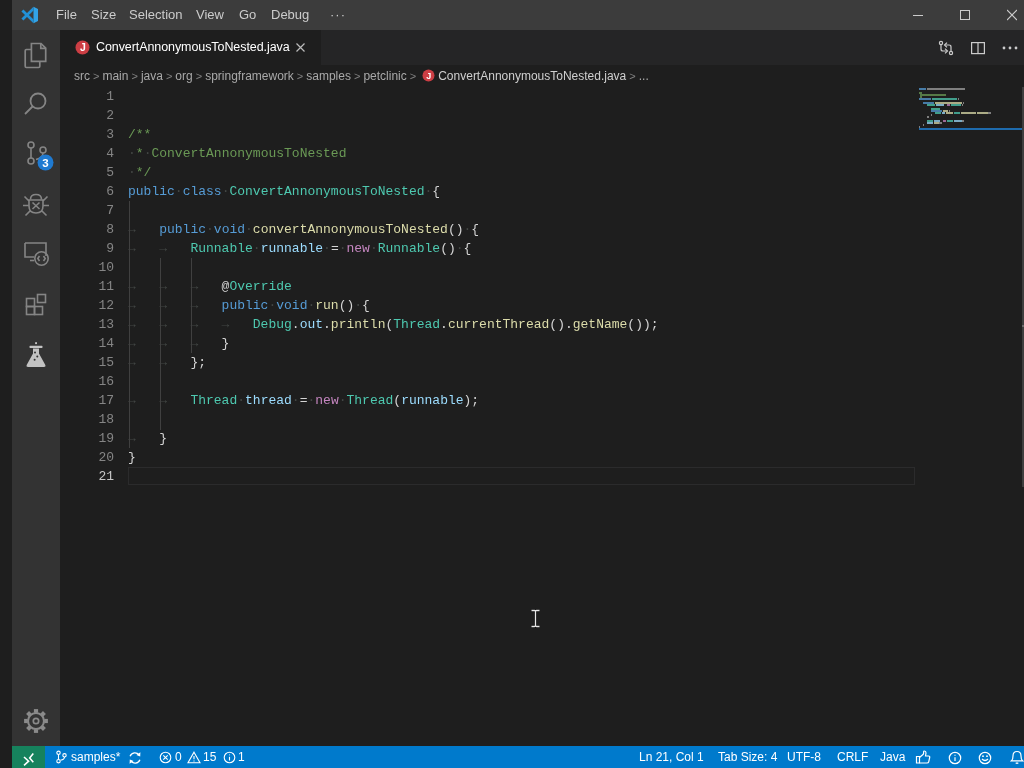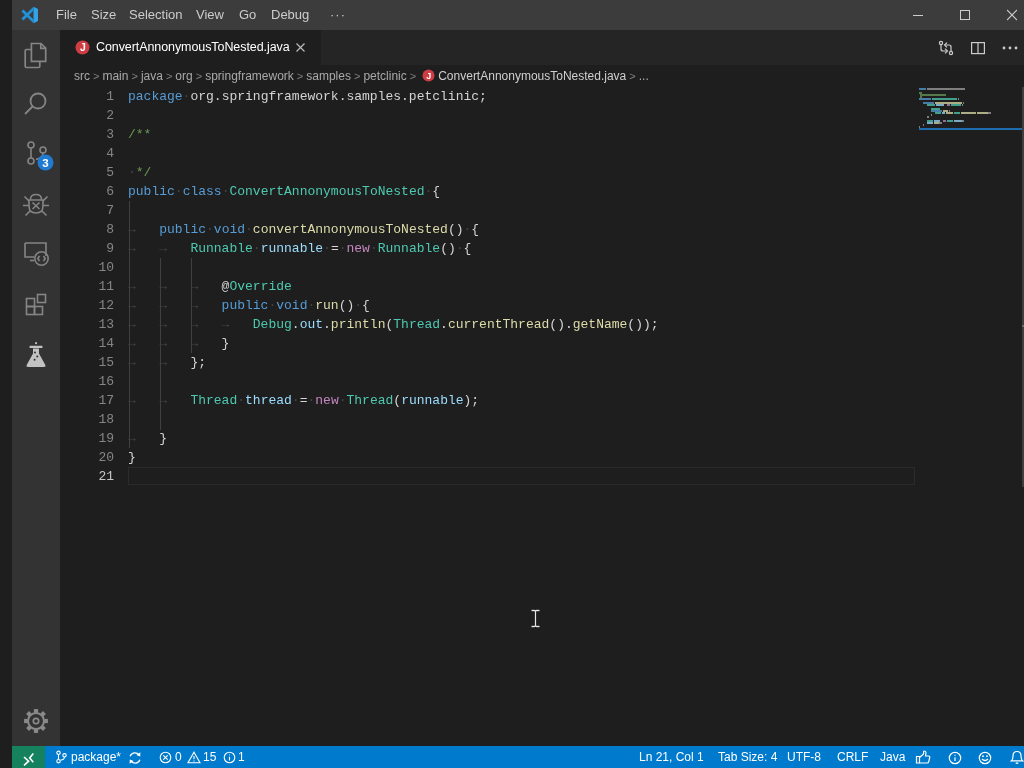--- a/index.html
+++ b/index.html
@@ -186,25 +186,25 @@
 </svg>
   </div>
 
   <div id="crumbs"><span style="padding-left:14px">src</span><span class="csep">&gt;</span><span>main</span><span class="csep">&gt;</span><span>java</span><span class="csep">&gt;</span><span>org</span><span class="csep">&gt;</span><span>springframework</span><span class="csep">&gt;</span><span>samples</span><span class="csep">&gt;</span><span>petclinic</span><span class="csep">&gt;</span><span id="crumbjicon" style="display:inline-block;width:19px;position:relative"><svg style="position:absolute;left:3px;top:-11px" width="13" height="13" viewBox="0 0 13 13">
           <circle cx="6.5" cy="6.5" r="6" fill="#cc3e44"></circle>
           <text x="6.8" y="10" font-size="9" font-weight="bold" fill="#ffffff" text-anchor="middle" font-family="Liberation Sans">J</text>
         </svg></span><span style="color:#cfcfcf">ConvertAnnonymousToNested.java</span><span class="csep">&gt;</span><span>...</span></div>
 
   <div id="editor">
       <div class="ln" style="top:0px">1</div>
-      <div class="cl" style="top:0px"><span class="k">package</span><span class="w">·</span>org.springframework.samples.petclinic;</div>
       <div class="ln" style="top:19px">2</div>
       <div class="ln" style="top:38px">3</div>
       <div class="cl" style="top:38px"><span class="c">/**</span></div>
       <div class="ln" style="top:57px">4</div>
+      <div class="cl" style="top:57px"><span class="w">·</span><span class="c">*</span><span class="w">·</span><span class="c">ConvertAnnonymousToNested</span></div>
       <div class="ln" style="top:76px">5</div>
       <div class="cl" style="top:76px"><span class="w">·</span><span class="c">*/</span></div>
       <div class="ln" style="top:95px">6</div>
       <div class="cl" style="top:95px"><span class="k">public</span><span class="w">·</span><span class="k">class</span><span class="w">·</span><span class="cls">ConvertAnnonymousToNested</span><span class="w">·</span>{</div>
       <div class="ln" style="top:114px">7</div>
       <div class="ln" style="top:133px">8</div>
       <div class="cl" style="top:133px"><span class="tab">→</span><span class="k">public</span><span class="w">·</span><span class="k">void</span><span class="w">·</span><span class="fn">convertAnnonymousToNested</span>()<span class="w">·</span>{</div>
       <div class="ln" style="top:152px">9</div>
       <div class="cl" style="top:152px"><span class="tab">→</span><span class="tab">→</span><span class="cls">Runnable</span><span class="w">·</span><span class="v">runnable</span><span class="w">·</span>=<span class="w">·</span><span class="kp">new</span><span class="w">·</span><span class="cls">Runnable</span>()<span class="w">·</span>{</div>
       <div class="ln" style="top:171px">10</div>
@@ -287,21 +287,21 @@
   </svg>
   <svg class="abs" style="left:43px;top:4px" width="13" height="14" viewBox="0 0 13 14">
   <g fill="none" stroke="#ffffff" stroke-width="1.1">
   <circle cx="3.5" cy="2.8" r="1.7"></circle>
           <circle cx="9.5" cy="5.3" r="1.7"></circle>
           <circle cx="3.5" cy="11.2" r="1.7"></circle>
   <path d="M3.5 4.5 V9.5"></path>
           <path d="M9.5 7 Q9.5 9.5 5.5 10.3"></path>
   </g>
       </svg>
-  <span class="sttext" style="left:59px">package*</span>
+  <span class="sttext" style="left:59px">samples*</span>
   <svg class="abs" style="left:116px;top:4.5px" width="14" height="14" viewBox="0 0 14 14">
   <g fill="none" stroke="#ffffff" stroke-width="1.3">
   <path d="M2.1 5.2 A5.1 5.1 0 0 1 11.0 4.0"></path>
   <path d="M11.9 8.8 A5.1 5.1 0 0 1 3.0 10.0"></path>
   </g>
   <path d="M12.4 1.2 L12.2 5.6 L8.4 4.0 Z" fill="#ffffff"></path>
   <path d="M1.6 12.8 L1.8 8.4 L5.6 10.0 Z" fill="#ffffff"></path>
       </svg>
   <svg class="abs" style="left:147px;top:5px" width="13" height="13" viewBox="0 0 13 13">
   <g fill="none" stroke="#ffffff" stroke-width="1.1">

